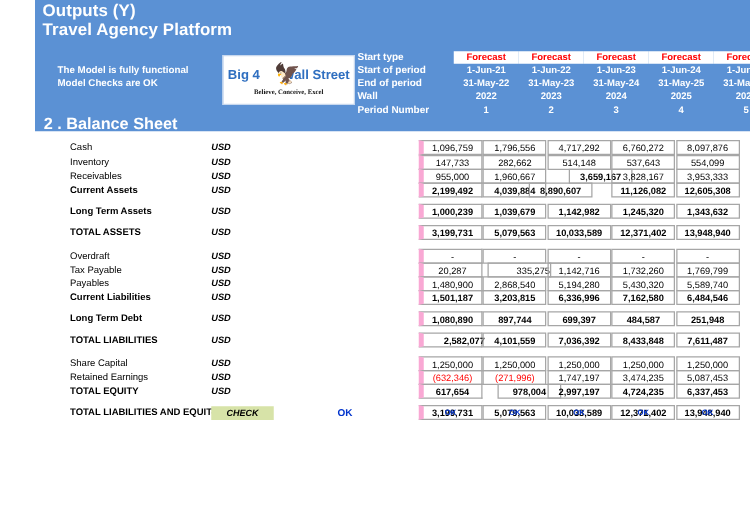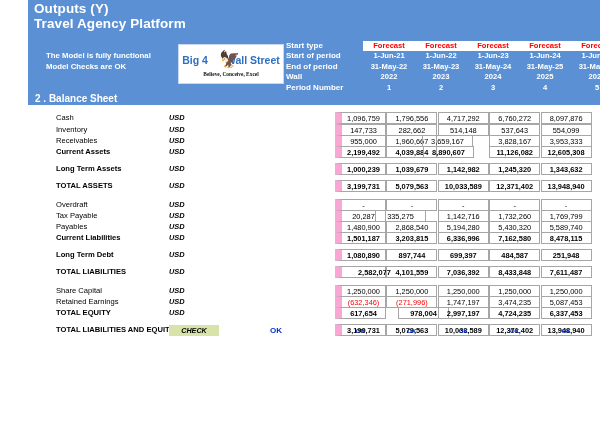--- a/index.html
+++ b/index.html
@@ -52,36 +52,36 @@
   .pcol{position:absolute;top:0;width:52px;text-align:center;}
   .pcell{font-size:7.6px;line-height:10.4px;font-weight:bold;color:#ffffff;}
   .pcell.forecast{background:#ffffff;color:#ff0000;}
   
   #section-bar{
     position:absolute;left:28px;top:92px;width:572px;height:13px;
     background:#5b91d4;
   }
   #section-bar span{
     position:absolute;left:7px;top:1px;
-    color:#ffffff;font-weight:bold;font-size:10px;line-height:11px;
+    color:#ffffff;font-weight:bold;font-size:13px;line-height:11px;
   }
   
   .row{position:absolute;left:0;width:524px;height:11.6px;}
   .rlabel{position:absolute;left:56px;top:0;font-size:7.6px;line-height:11.6px;color:#000;}
   .runit{position:absolute;left:169px;top:0;font-size:7.4px;line-height:11.6px;
     color:#000;font-style:italic;font-weight:bold;}
   .bold .rlabel,.bold .runit{font-weight:bold;}
   .cells{position:absolute;left:335px;top:0;height:11.6px;}
   .cell{
     position:absolute;top:0;width:51px;height:11.6px;
     font-size:7.4px;line-height:11.4px;text-align:center;color:#000;
     box-sizing:border-box;
   }
   .boxed .cell{border:1px solid #a6a6a6;}
-  .boxed .cell.c0{border-left:7px solid #f9a8d4;}
+  .boxed .cell.c0{border-left:4px solid #f9a8d4;}
   .bold .cell{font-weight:bold;}
   .neg{color:#ff0000;}
   
   #check-row{position:absolute;left:0;top:325px;width:600px;height:12px;}
   #check-badge{
     position:absolute;left:169px;top:0;width:50px;height:11px;
     background:#d7e3a8;color:#000;font-size:7.2px;line-height:11px;
     font-style:italic;font-weight:bold;text-align:center;
   }
   #check-ok-main{
@@ -188,21 +188,21 @@
         <div class="cell" style="left: 154.2px;">537,643</div>
         <div class="cell" style="left: 205.6px;">554,099</div>
       </div>
     </div>
     <div class="row boxed" style="top: 135px;">
       <div class="rlabel">Receivables</div>
       <div class="runit">USD</div>
       <div class="cells">
         <div class="cell c0" style="left: 0px;">955,000</div>
         <div class="cell" style="left: 51.4px;">1,960,667</div>
-        <div class="cell" style="left: 87px;">3,659,167</div>
+        <div class="cell" style="left: 120px; font-weight: bold;">3,659,167</div>
         <div class="cell" style="left: 154.2px;">3,828,167</div>
         <div class="cell" style="left: 205.6px;">3,953,333</div>
       </div>
     </div>
     <div class="row bold boxed" style="top: 146px;">
       <div class="rlabel">Current Assets</div>
       <div class="runit">USD</div>
       <div class="cells">
         <div class="cell c0" style="left: 0px;">2,199,492</div>
         <div class="cell" style="left: 51.4px;">4,039,884</div>
@@ -242,21 +242,21 @@
         <div class="cell" style="left: 102.8px;">-</div>
         <div class="cell" style="left: 154.2px;">-</div>
         <div class="cell" style="left: 205.6px;">-</div>
       </div>
     </div>
     <div class="row boxed" style="top: 210px;">
       <div class="rlabel">Tax Payable</div>
       <div class="runit">USD</div>
       <div class="cells">
         <div class="cell c0" style="left: 0px;">20,287</div>
-        <div class="cell" style="left: 40px;">335,275</div>
+        <div class="cell" style="left: 55px; text-align: right;">335,275</div>
         <div class="cell" style="left: 102.8px;">1,142,716</div>
         <div class="cell" style="left: 154.2px;">1,732,260</div>
         <div class="cell" style="left: 205.6px;">1,769,799</div>
       </div>
     </div>
     <div class="row boxed" style="top: 221px;">
       <div class="rlabel">Payables</div>
       <div class="runit">USD</div>
       <div class="cells">
         <div class="cell c0" style="left: 0px;">1,480,900</div>
@@ -267,21 +267,21 @@
       </div>
     </div>
     <div class="row bold boxed" style="top: 232px;">
       <div class="rlabel">Current Liabilities</div>
       <div class="runit">USD</div>
       <div class="cells">
         <div class="cell c0" style="left: 0px;">1,501,187</div>
         <div class="cell" style="left: 51.4px;">3,203,815</div>
         <div class="cell" style="left: 102.8px;">6,336,996</div>
         <div class="cell" style="left: 154.2px;">7,162,580</div>
-        <div class="cell" style="left: 205.6px;">8,478,115</div>
+        <div class="cell" style="left: 205.6px;">6,484,546</div>
       </div>
     </div>
     <div class="row bold boxed" style="top: 249px;">
       <div class="rlabel">Long Term Debt</div>
       <div class="runit">USD</div>
       <div class="cells">
         <div class="cell c0" style="left: 0px;">1,080,890</div>
         <div class="cell" style="left: 51.4px;">897,744</div>
         <div class="cell" style="left: 102.8px;">699,397</div>
         <div class="cell" style="left: 154.2px; text-align: center;">484,587</div>

